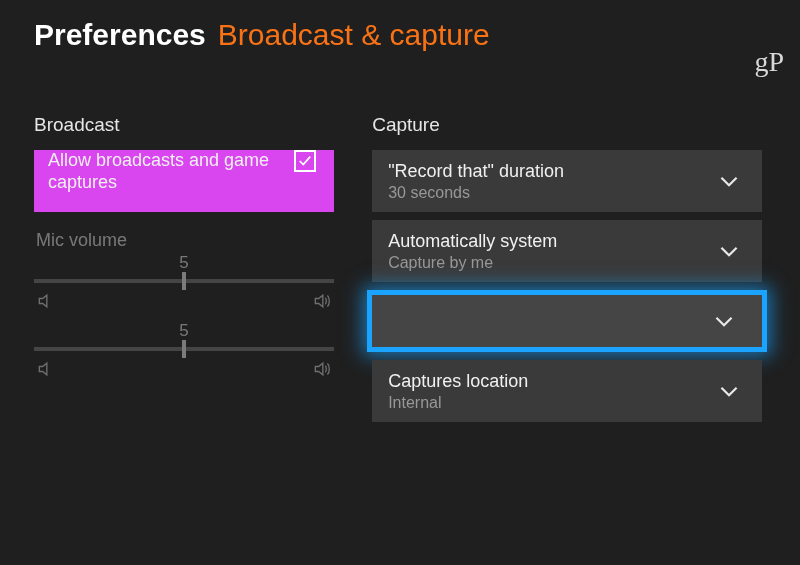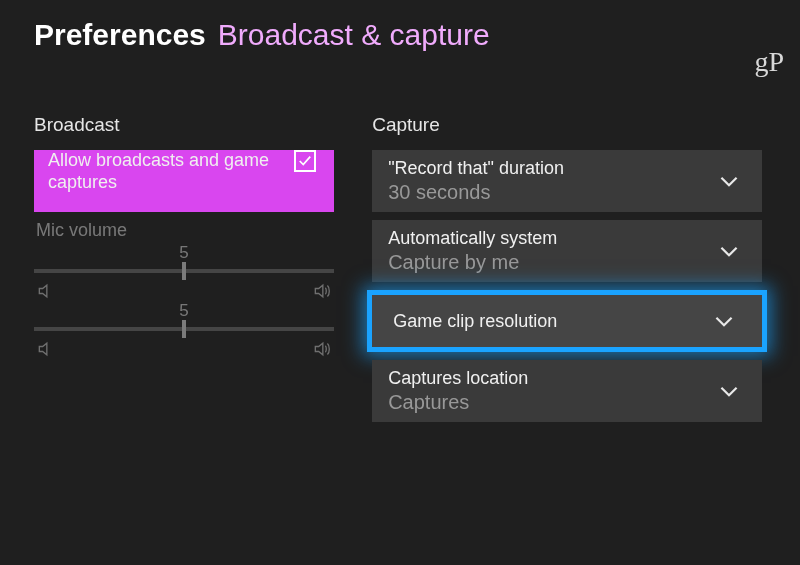--- a/index.html
+++ b/index.html
@@ -23,21 +23,21 @@
     margin-bottom: 62px;
   }
   .title-bold {
     font-size: 30px;
     font-weight: 700;
     color: #fff;
   }
   .title-thin {
     font-size: 30px;
     font-weight: 300;
-    color: #f0abfc;
+    color: #f97316;
   }
   .watermark {
     position: absolute;
     top: 22px;
     right: 16px;
     font-family: Georgia, "Times New Roman", serif;
     font-size: 28px;
     color: #d8d8d8;
     margin-top: 24px;
   }
@@ -80,20 +80,21 @@
     border: 2px solid #fff;
     display: flex;
     align-items: center;
     justify-content: center;
     flex-shrink: 0;
   }
   .checkbox svg { width: 14px; height: 14px; }
 
   
   .slider-group {
+    margin-top: 10px;
     opacity: 0.5;
   }
   .slider-label {
     font-size: 18px;
     color: #cfcfcf;
     margin-bottom: 2px;
     padding-left: 2px;
   }
   .slider-value {
     font-size: 17px;
@@ -131,21 +132,21 @@
     height: 62px;
     display: flex;
     align-items: center;
     justify-content: space-between;
     padding: 0 20px 0 16px;
     margin-bottom: 8px;
     position: relative;
   }
   .drop-text { display: flex; flex-direction: column; gap: 2px; }
   .drop-title { font-size: 18px; color: #f0f0f0; }
-  .drop-value { font-size: 20px; color: #989898; }
+  .drop-value { font-size: 16px; color: #989898; }
   .chev { width: 26px; height: 26px; flex-shrink: 0; }
   .chev path { stroke: #e8e8e8; stroke-width: 2; fill: none; }
 
   .highlighted {
     border: 5px solid #1aa3ff;
     box-shadow: 0 0 18px 4px rgba(26,163,255,0.65);
     background: #454545;
     margin-left: -5px;
     margin-right: -5px;
     padding-left: 21px;
@@ -232,31 +233,30 @@
           <span class="drop-title">Automatically system</span>
           <span class="drop-value">Capture by me</span>
         </div>
         <svg class="chev" viewBox="0 0 24 24">
             <path d="M5 9l7 7 7-7"></path>
           </svg>
       </div>
 
       <div class="drop-row highlighted">
         <div class="drop-text">
-          <span class="drop-title">Game clip resolution</span>
         </div>
         <svg class="chev" viewBox="0 0 24 24">
             <path d="M5 9l7 7 7-7"></path>
           </svg>
       </div>
 
       <div class="drop-row">
         <div class="drop-text">
           <span class="drop-title">Captures location</span>
-          <span class="drop-value">Captures</span>
+          <span class="drop-value">Internal</span>
         </div>
         <svg class="chev" viewBox="0 0 24 24">
             <path d="M5 9l7 7 7-7"></path>
           </svg>
       </div>
     </div>
   </div>
 </div>
 
 </body></html>

